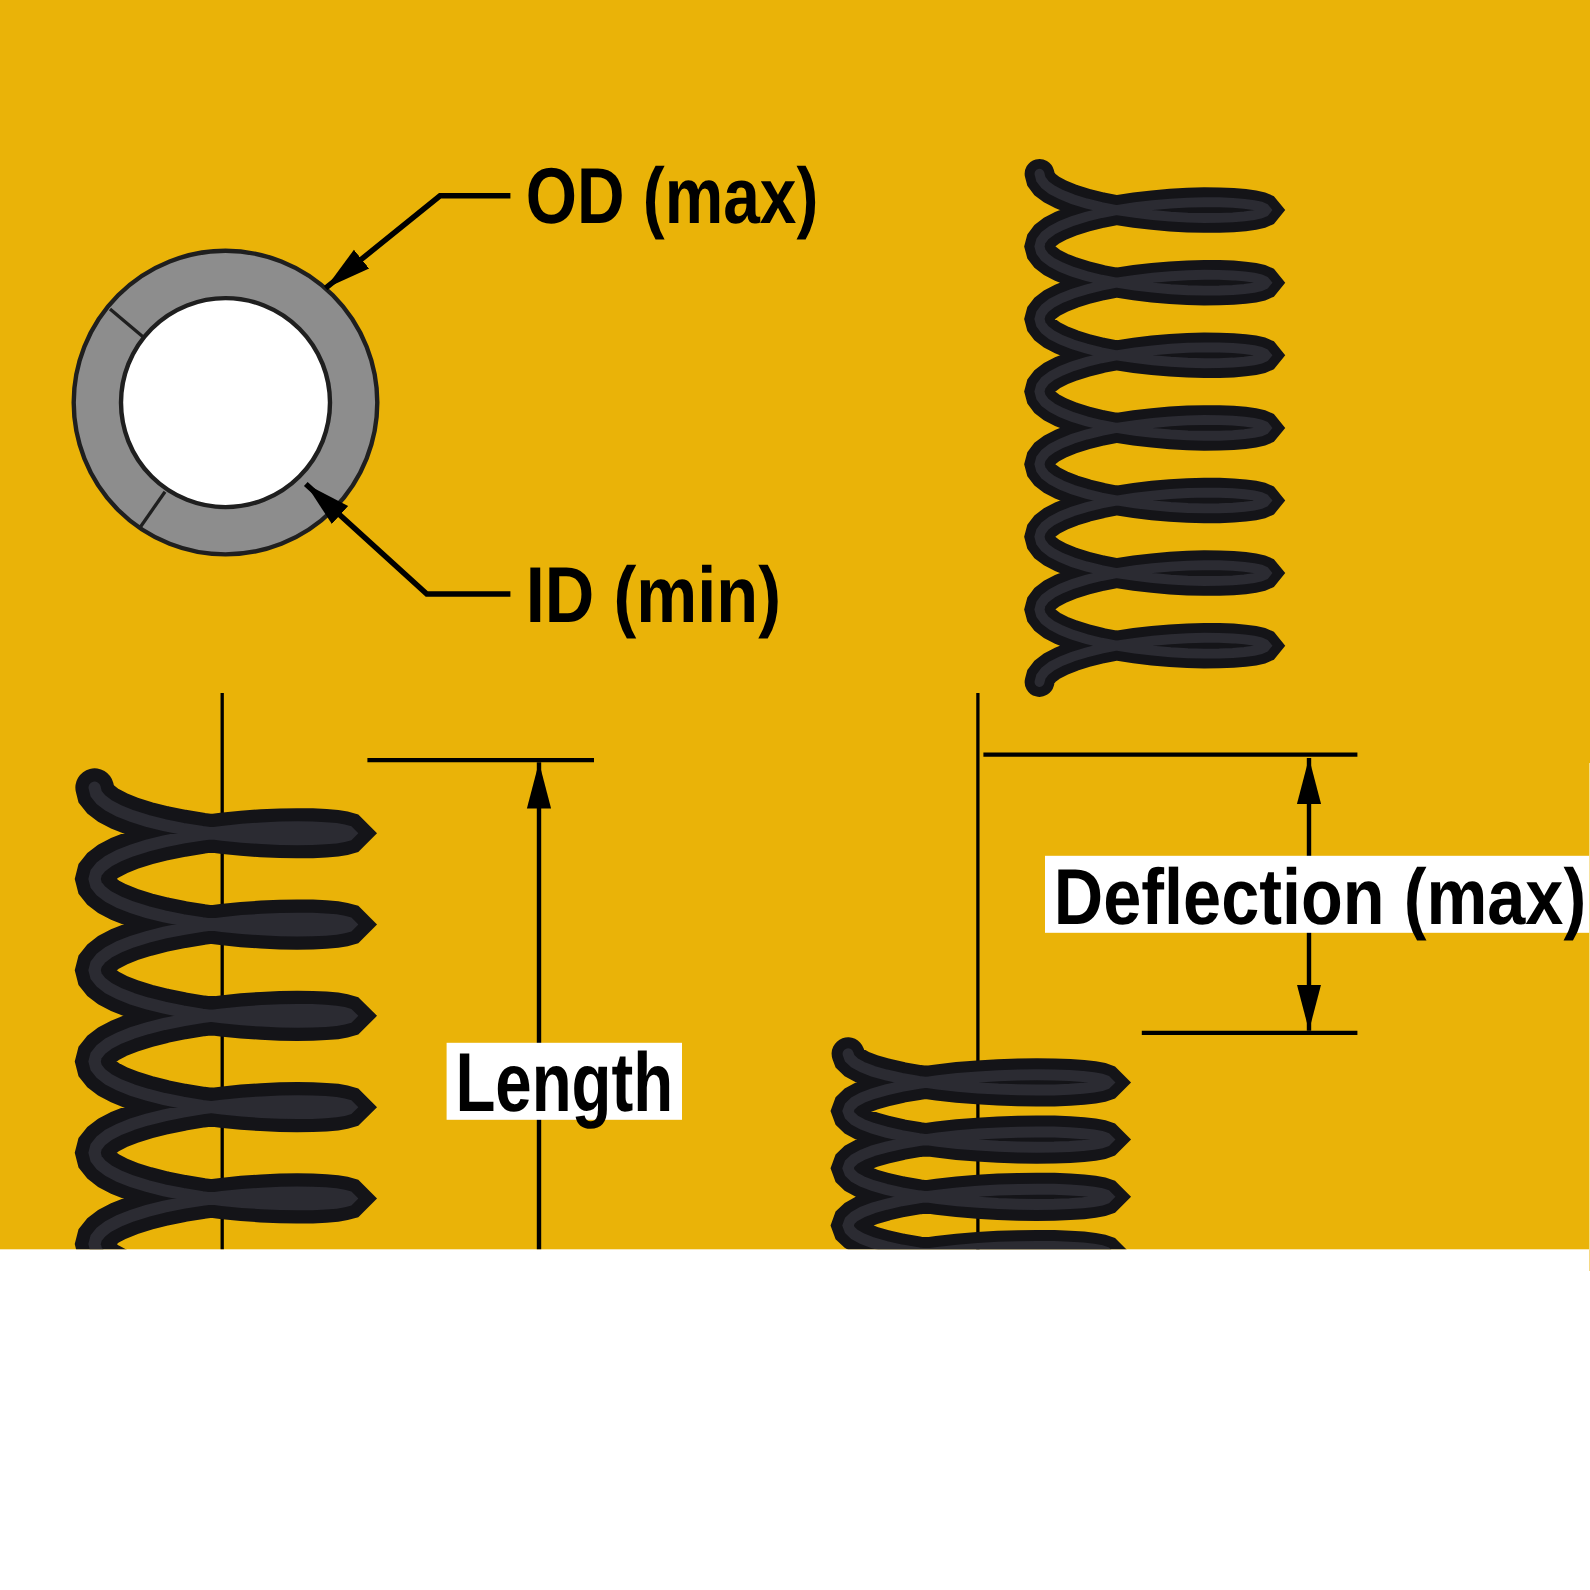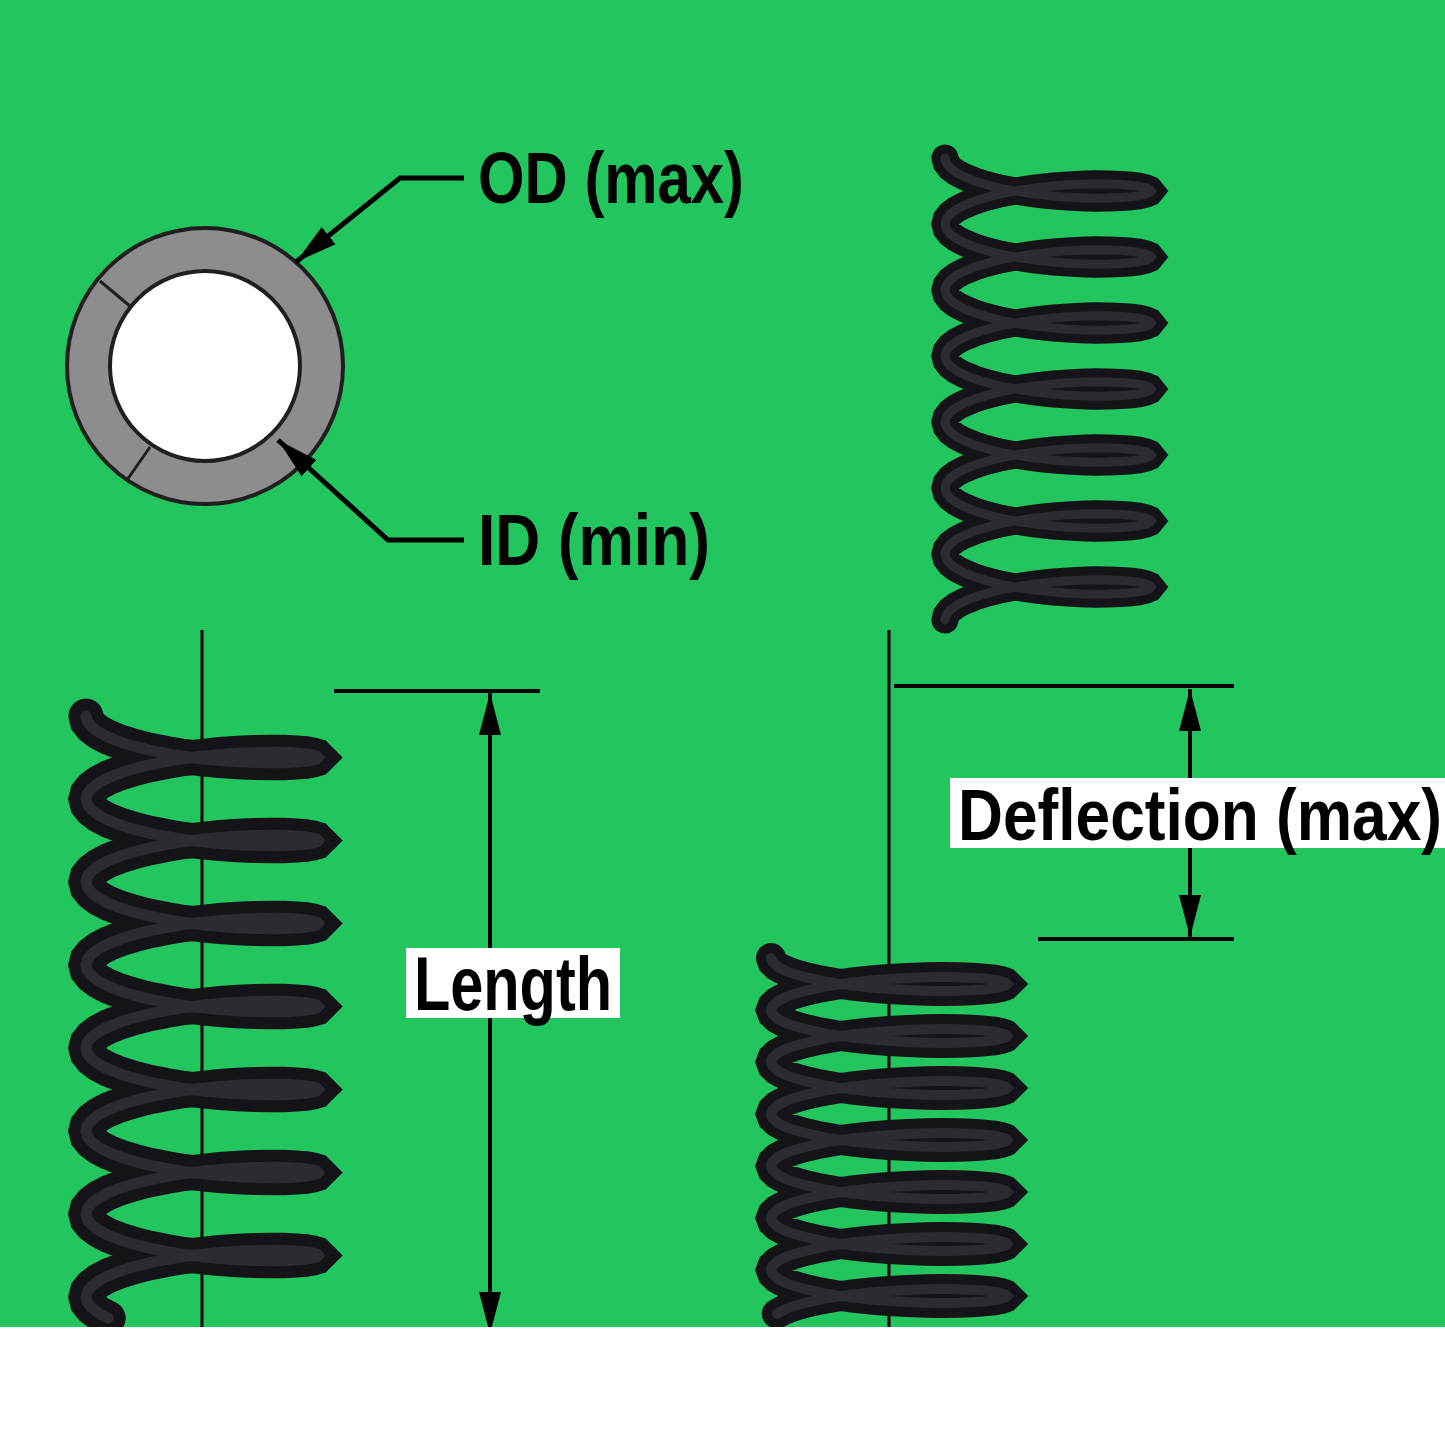--- a/index.html
+++ b/index.html
@@ -1,16 +1,16 @@
 <!DOCTYPE html>
 <html><head>
 <meta charset="utf-8">
 <style>
   html,body{margin:0;padding:0;background:#ffffff;}
-  .canvas{position:relative;width:1445px;height:1327px;background:#22c55e;overflow:hidden;}
+  .canvas{position:relative;width:1445px;height:1136px;background:#eab308;overflow:hidden;}
   svg text{
     font-family:"Liberation Sans","DejaVu Sans",sans-serif;
     font-weight:700;
     fill:#000000;
   }
   .thin-line{stroke:#000000;stroke-width:4;fill:none;}
   .center-line{stroke:#000000;stroke-width:3;fill:none;}
   .leader{stroke:#000000;stroke-width:5;fill:none;}
   .spring{fill:none;stroke-linecap:round;}
   .spring-hl{fill:none;stroke-linecap:round;opacity:.9;}

